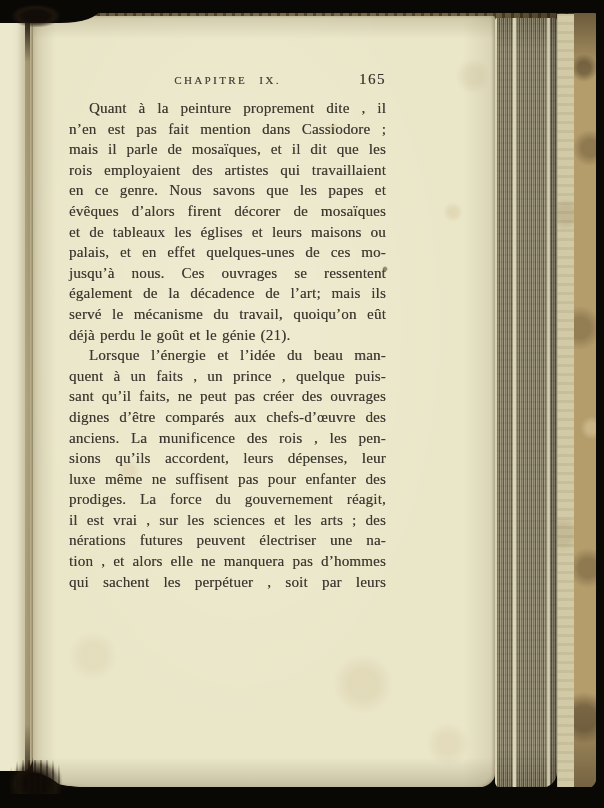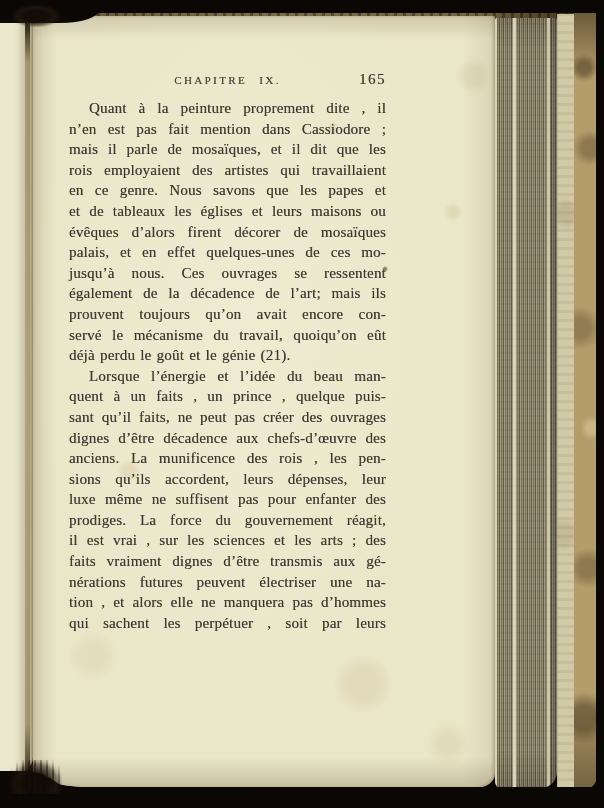--- a/index.html
+++ b/index.html
@@ -118,38 +118,36 @@
     <div class="header-row">
       <span class="chapter">CHAPITRE IX.</span>
       <span class="pagenum">165</span>
     </div>
     <div class="body-block">
         <div class="line indent">Quant à la peinture proprement dite , il</div>
         <div class="line">n’en est pas fait mention dans Cassiodore ;</div>
         <div class="line">mais il parle de mosaïques, et il dit que les</div>
         <div class="line">rois employaient des artistes qui travaillaient</div>
         <div class="line">en ce genre. Nous savons que les papes et</div>
+        <div class="line">évêques d’alors firent décorer de mosaïques</div>
         <div class="line">et de tableaux les églises et leurs maisons ou</div>
-        <div class="line">évêques d’alors firent décorer de mosaïques</div>
         <div class="line">palais, et en effet quelques-unes de ces mo-</div>
         <div class="line">jusqu’à nous. Ces ouvrages se ressentent</div>
         <div class="line">également de la décadence de l’art; mais ils</div>
-        <div class="line">prouvent toujours qu’on avait encore con-</div>
         <div class="line">servé le mécanisme du travail, quoiqu’on eût</div>
         <div class="line no-just">déjà perdu le goût et le génie (21).</div>
         <div class="line indent">Lorsque l’énergie et l’idée du beau man-</div>
         <div class="line">quent à un faits , un prince , quelque puis-</div>
         <div class="line">sant qu’il faits, ne peut pas créer des ouvrages</div>
-        <div class="line">dignes d’être décadence aux chefs-d’œuvre des</div>
+        <div class="line">dignes d’être comparés aux chefs-d’œuvre des</div>
         <div class="line">anciens. La munificence des rois , les pen-</div>
         <div class="line">sions qu’ils accordent, leurs dépenses, leur</div>
         <div class="line">luxe même ne suffisent pas pour enfanter des</div>
         <div class="line">prodiges. La force du gouvernement réagit,</div>
         <div class="line">il est vrai , sur les sciences et les arts ; des</div>
-        <div class="line">faits vraiment dignes d’être transmis aux gé-</div>
         <div class="line">nérations futures peuvent électriser une na-</div>
         <div class="line">tion , et alors elle ne manquera pas d’hommes</div>
         <div class="line">qui sachent les perpétuer , soit par leurs</div>
       </div>
   </div>
 
   <div class="fore-edge"></div>
   <div class="outer-block"></div>
   <div class="cover"></div>
 

